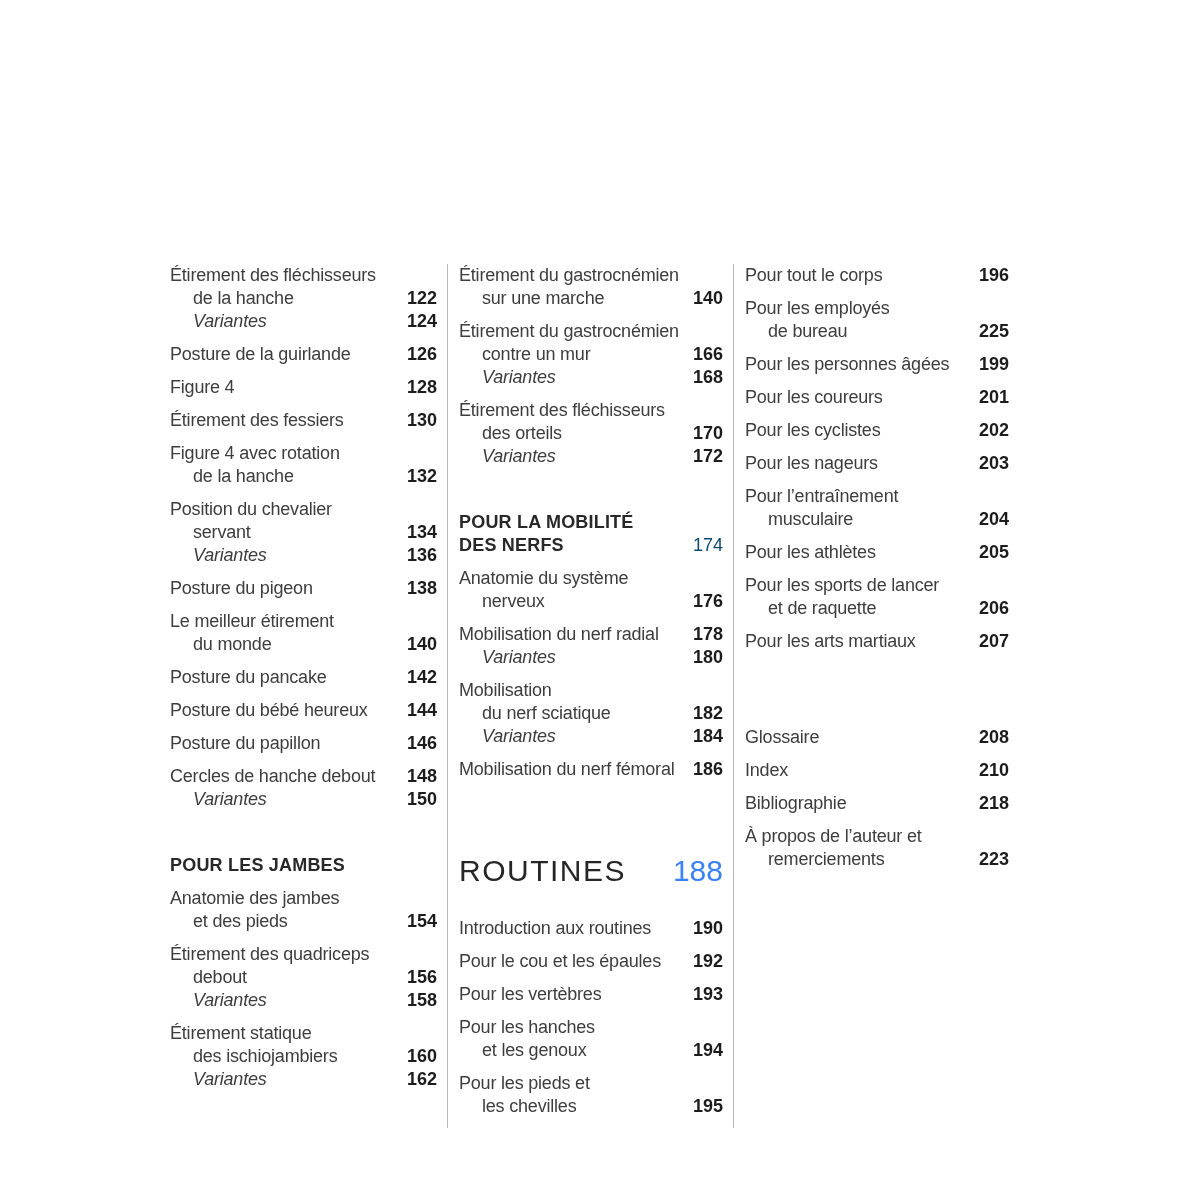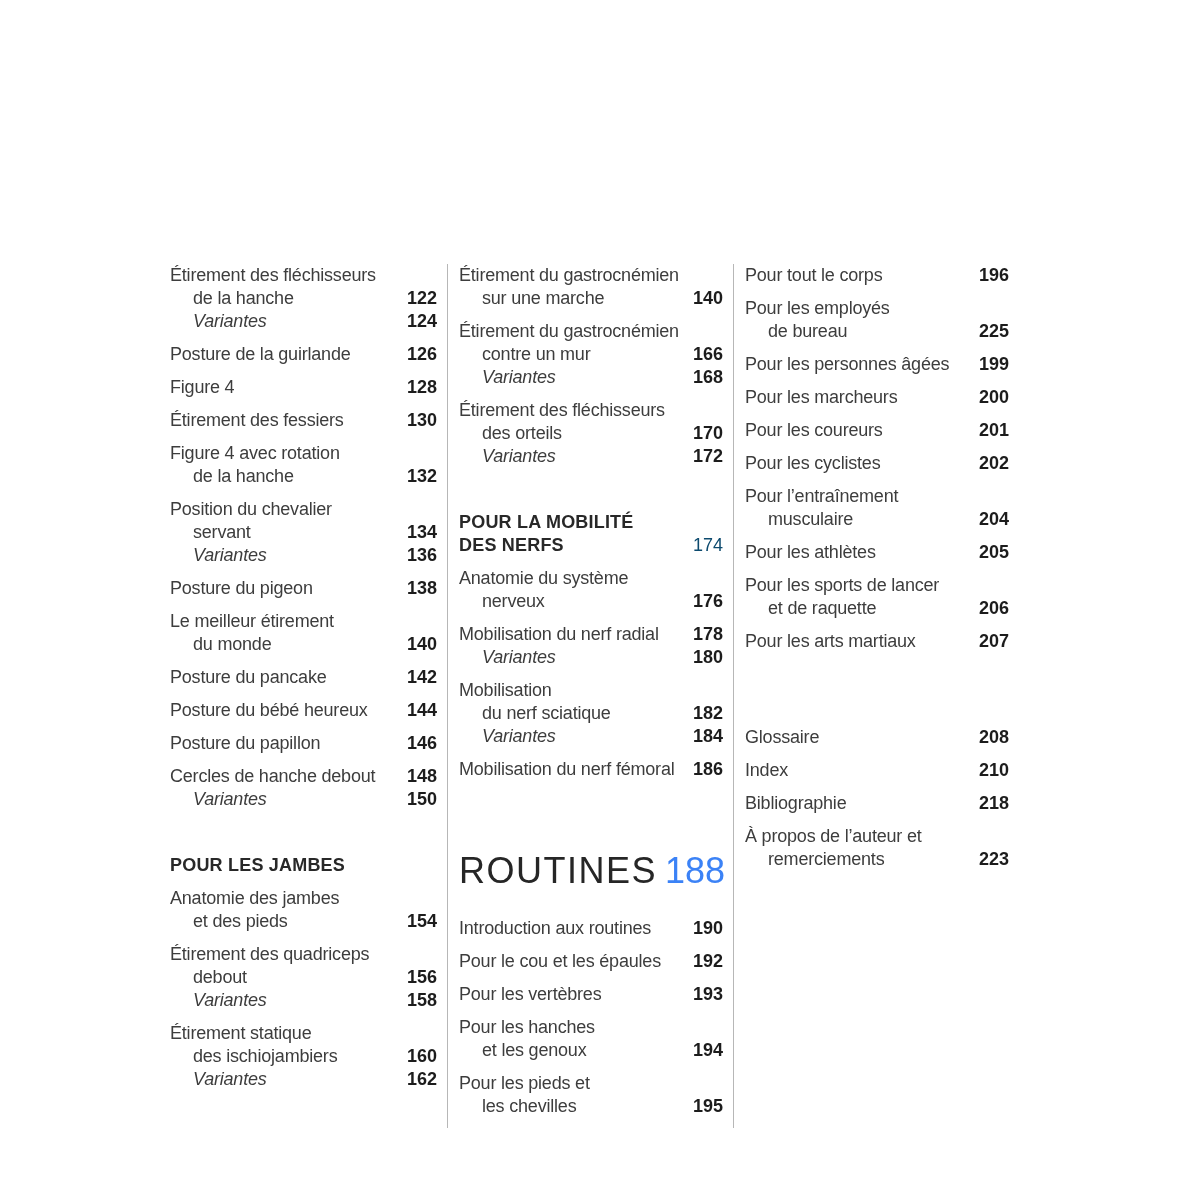--- a/index.html
+++ b/index.html
@@ -61,21 +61,21 @@
   }
   .item-section .num {
     font-weight: normal;
     color: #0c4a6e;
   }
   .item-title {
     margin-top: 58px;
     margin-bottom: 24px;
   }
   .item-title .line {
-    font-size: 36px;
+    font-size: 30px;
     line-height: 44px;
     color: #262626;
     letter-spacing: 1.5px;
     font-weight: 400;
     align-items: center;
   }
   .item-title .num {
     font-weight: normal;
     color: #3b82f6;
     letter-spacing: 0;
@@ -371,34 +371,34 @@
         </div>
       </div>
       <div class="item item-entry">
         <div class="line">
           <span class="txt">Pour les personnes âgées</span>
           <span class="num">199</span>
         </div>
       </div>
       <div class="item item-entry">
         <div class="line">
-          <span class="txt">Pour les marcheurs</span>
-          <span class="num">200</span>
-        </div>
-      </div>
-      <div class="item item-entry">
-        <div class="line">
           <span class="txt">Pour les coureurs</span>
           <span class="num">201</span>
         </div>
       </div>
       <div class="item item-entry">
         <div class="line">
           <span class="txt">Pour les cyclistes</span>
           <span class="num">202</span>
+        </div>
+      </div>
+      <div class="item item-entry">
+        <div class="line">
+          <span class="txt">Pour les nageurs</span>
+          <span class="num">203</span>
         </div>
       </div>
       <div class="item item-entry">
         <div class="line">
           <span class="txt">Pour l’entraînement</span>
         </div>
         <div class="line indent">
           <span class="txt">musculaire</span>
           <span class="num">204</span>
         </div>

